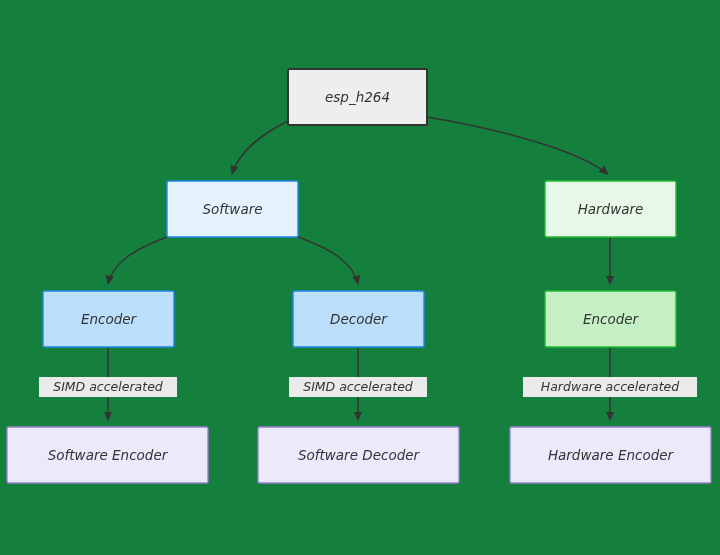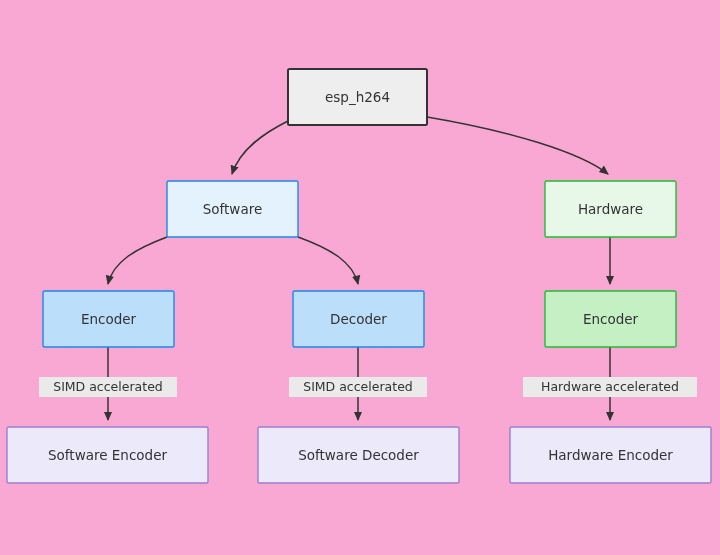--- a/index.html
+++ b/index.html
@@ -47,21 +47,21 @@
     text-anchor: middle;
     dominant-baseline: middle;
   }
   .edge-label-bg {
     fill: #eaeaea;
   }
 </style>
 </head>
 <body>
 
-<div id="canvas" style="background: #f9a8d4;">
+<div id="canvas" style="background: #15803d; font-style: italic;">
   <svg class="flow" viewBox="0 0 720 555">
     <defs>
       <marker id="arrow" viewBox="0 0 10 10" refX="8" refY="5" markerWidth="7" markerHeight="7" orient="auto-start-reverse">
         <path d="M 0 1 L 9 5 L 0 9 z" fill="#333333"></path>
       </marker>
     </defs>
     <g id="edges-layer">
         <path class="edge-path" d="M 288,121 C 262,134 240,150 232,174" marker-end="url(#arrow)"></path>
         <path class="edge-path" d="M 427,117 C 510,131 580,152 608,174" marker-end="url(#arrow)"></path>
         <path class="edge-path" d="M 167,237 C 135,249 113,262 108,284" marker-end="url(#arrow)"></path>

